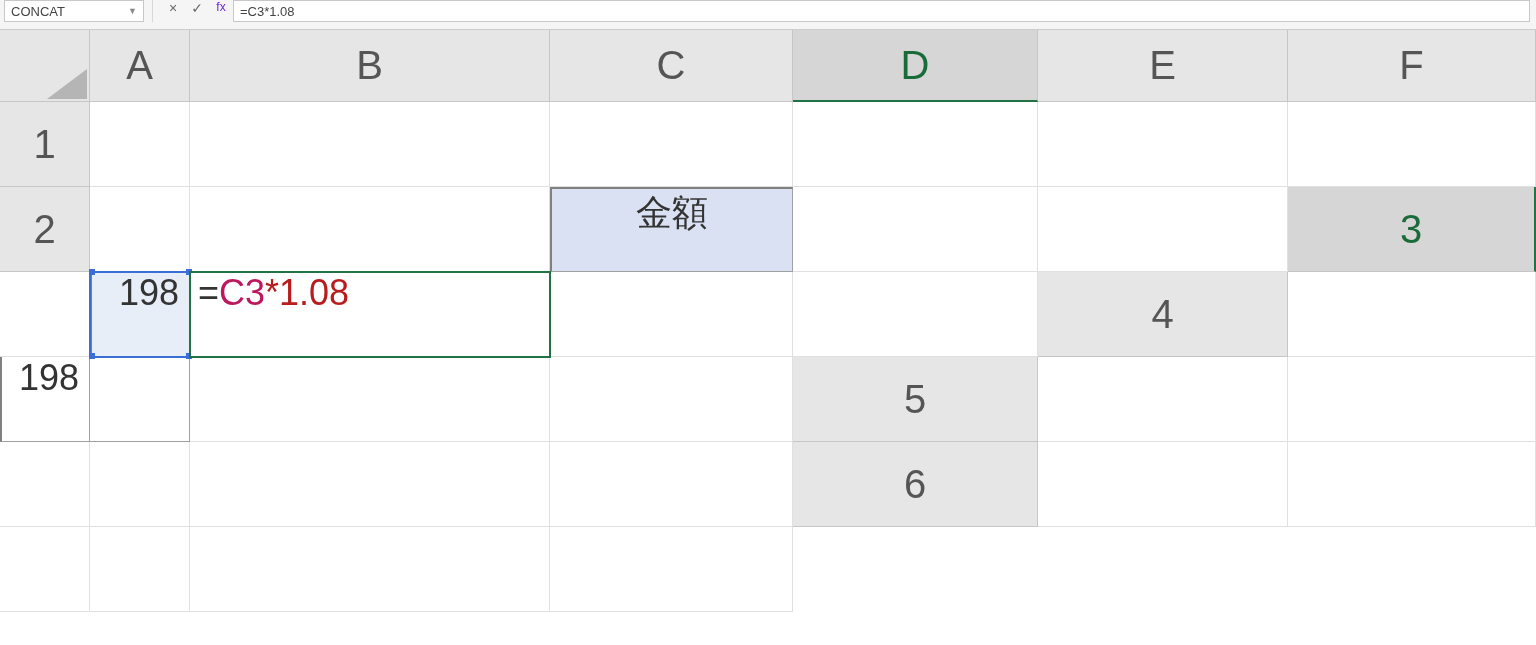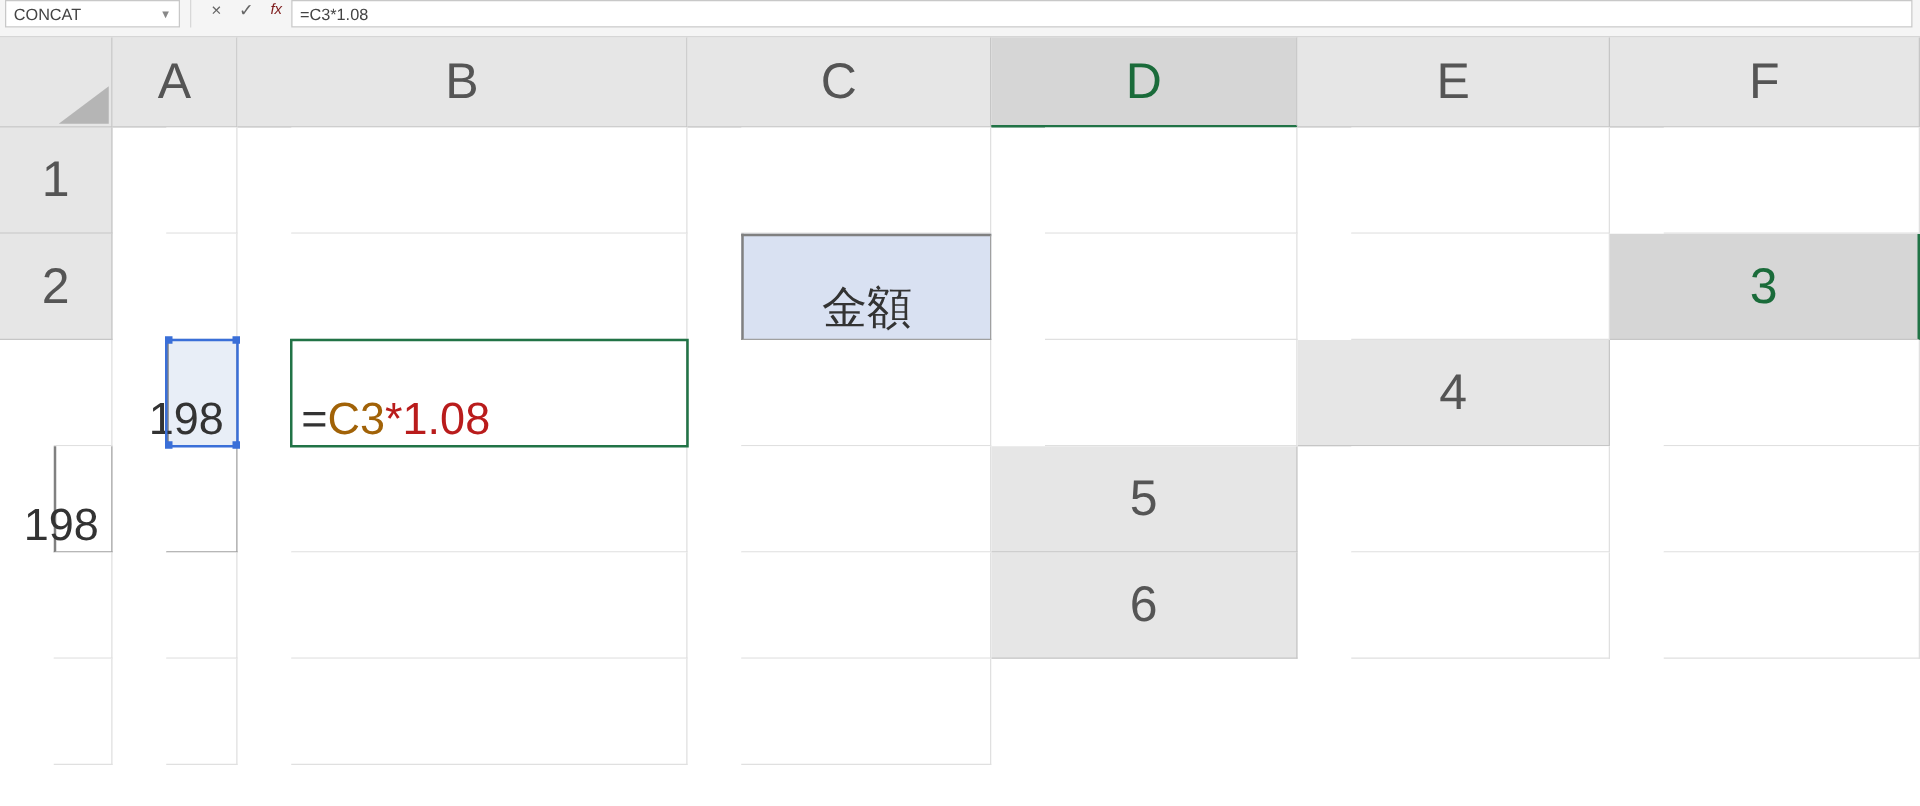--- a/index.html
+++ b/index.html
@@ -42,23 +42,22 @@
     background: #d8d8d8;
     margin: 0 8px;
   }
   .fb-btn {
     width: 24px;
     text-align: center;
     color: #666;
     font-size: 14px;
   }
   .fx {
-    font-style: italic;
     font-size: 12px;
-    color: #7f1d1d;
+    color: #6d28d9;
     width: 24px;
     text-align: center;
   }
   .formula-input {
     flex: 1;
     height: 22px;
     background: #fff;
     border: 1px solid #c8c8c8;
     margin-right: 6px;
     padding: 0 6px;
@@ -100,27 +99,26 @@
     border-width: 0 0 30px 40px;
     border-color: transparent transparent #b5b5b5 transparent;
   }
   .col-head.active { background: #d6d6d6; color: #1a6b3a; border-bottom: 2px solid #217346;}
   .row-head.active { background: #d6d6d6; color: #1a6b3a; border-right: 2px solid #217346;}
 
   .cell {
     border-right: 1px solid #e0e0e0;
     border-bottom: 1px solid #e0e0e0;
     display: flex;
-    align-items: flex-end;
+    align-items: flex-start;
     padding: 0 10px;
     font-size: 36px;
     color: #333;
     position: relative;
     background: #fff;
-    margin-left: 43px;
   }
   .right { justify-content: flex-end; }
   .center { justify-content: center; }
 
   
   .tborder-t { border-top: 2px solid #808080; }
   .tborder-b { border-bottom: 2px solid #808080; }
   .tborder-l { border-left: 2px solid #808080; }
   .tborder-r { border-right: 2px solid #808080; }
   .tborder-m { border-right: 1px solid #a0a0a0; border-bottom: 1px solid #a0a0a0; }
@@ -148,21 +146,21 @@
   
   .active-cell {
     outline: 2px solid #217346;
     outline-offset: -1px;
     z-index: 3;
     background: #fff;
     padding-left: 8px;
     justify-content: flex-start;
   }
   .formula-text .eql { color:#333; }
-  .formula-text .ref { color:#a16207; }
+  .formula-text .ref { color:#be185d; }
   .formula-text .rest { color:#b91c1c; }
 
 </style>
 </head>
 <body>
 
 <div class="formula-bar">
   <div class="name-box">
     <span>CONCAT</span>
     <span class="dd">▼</span>

